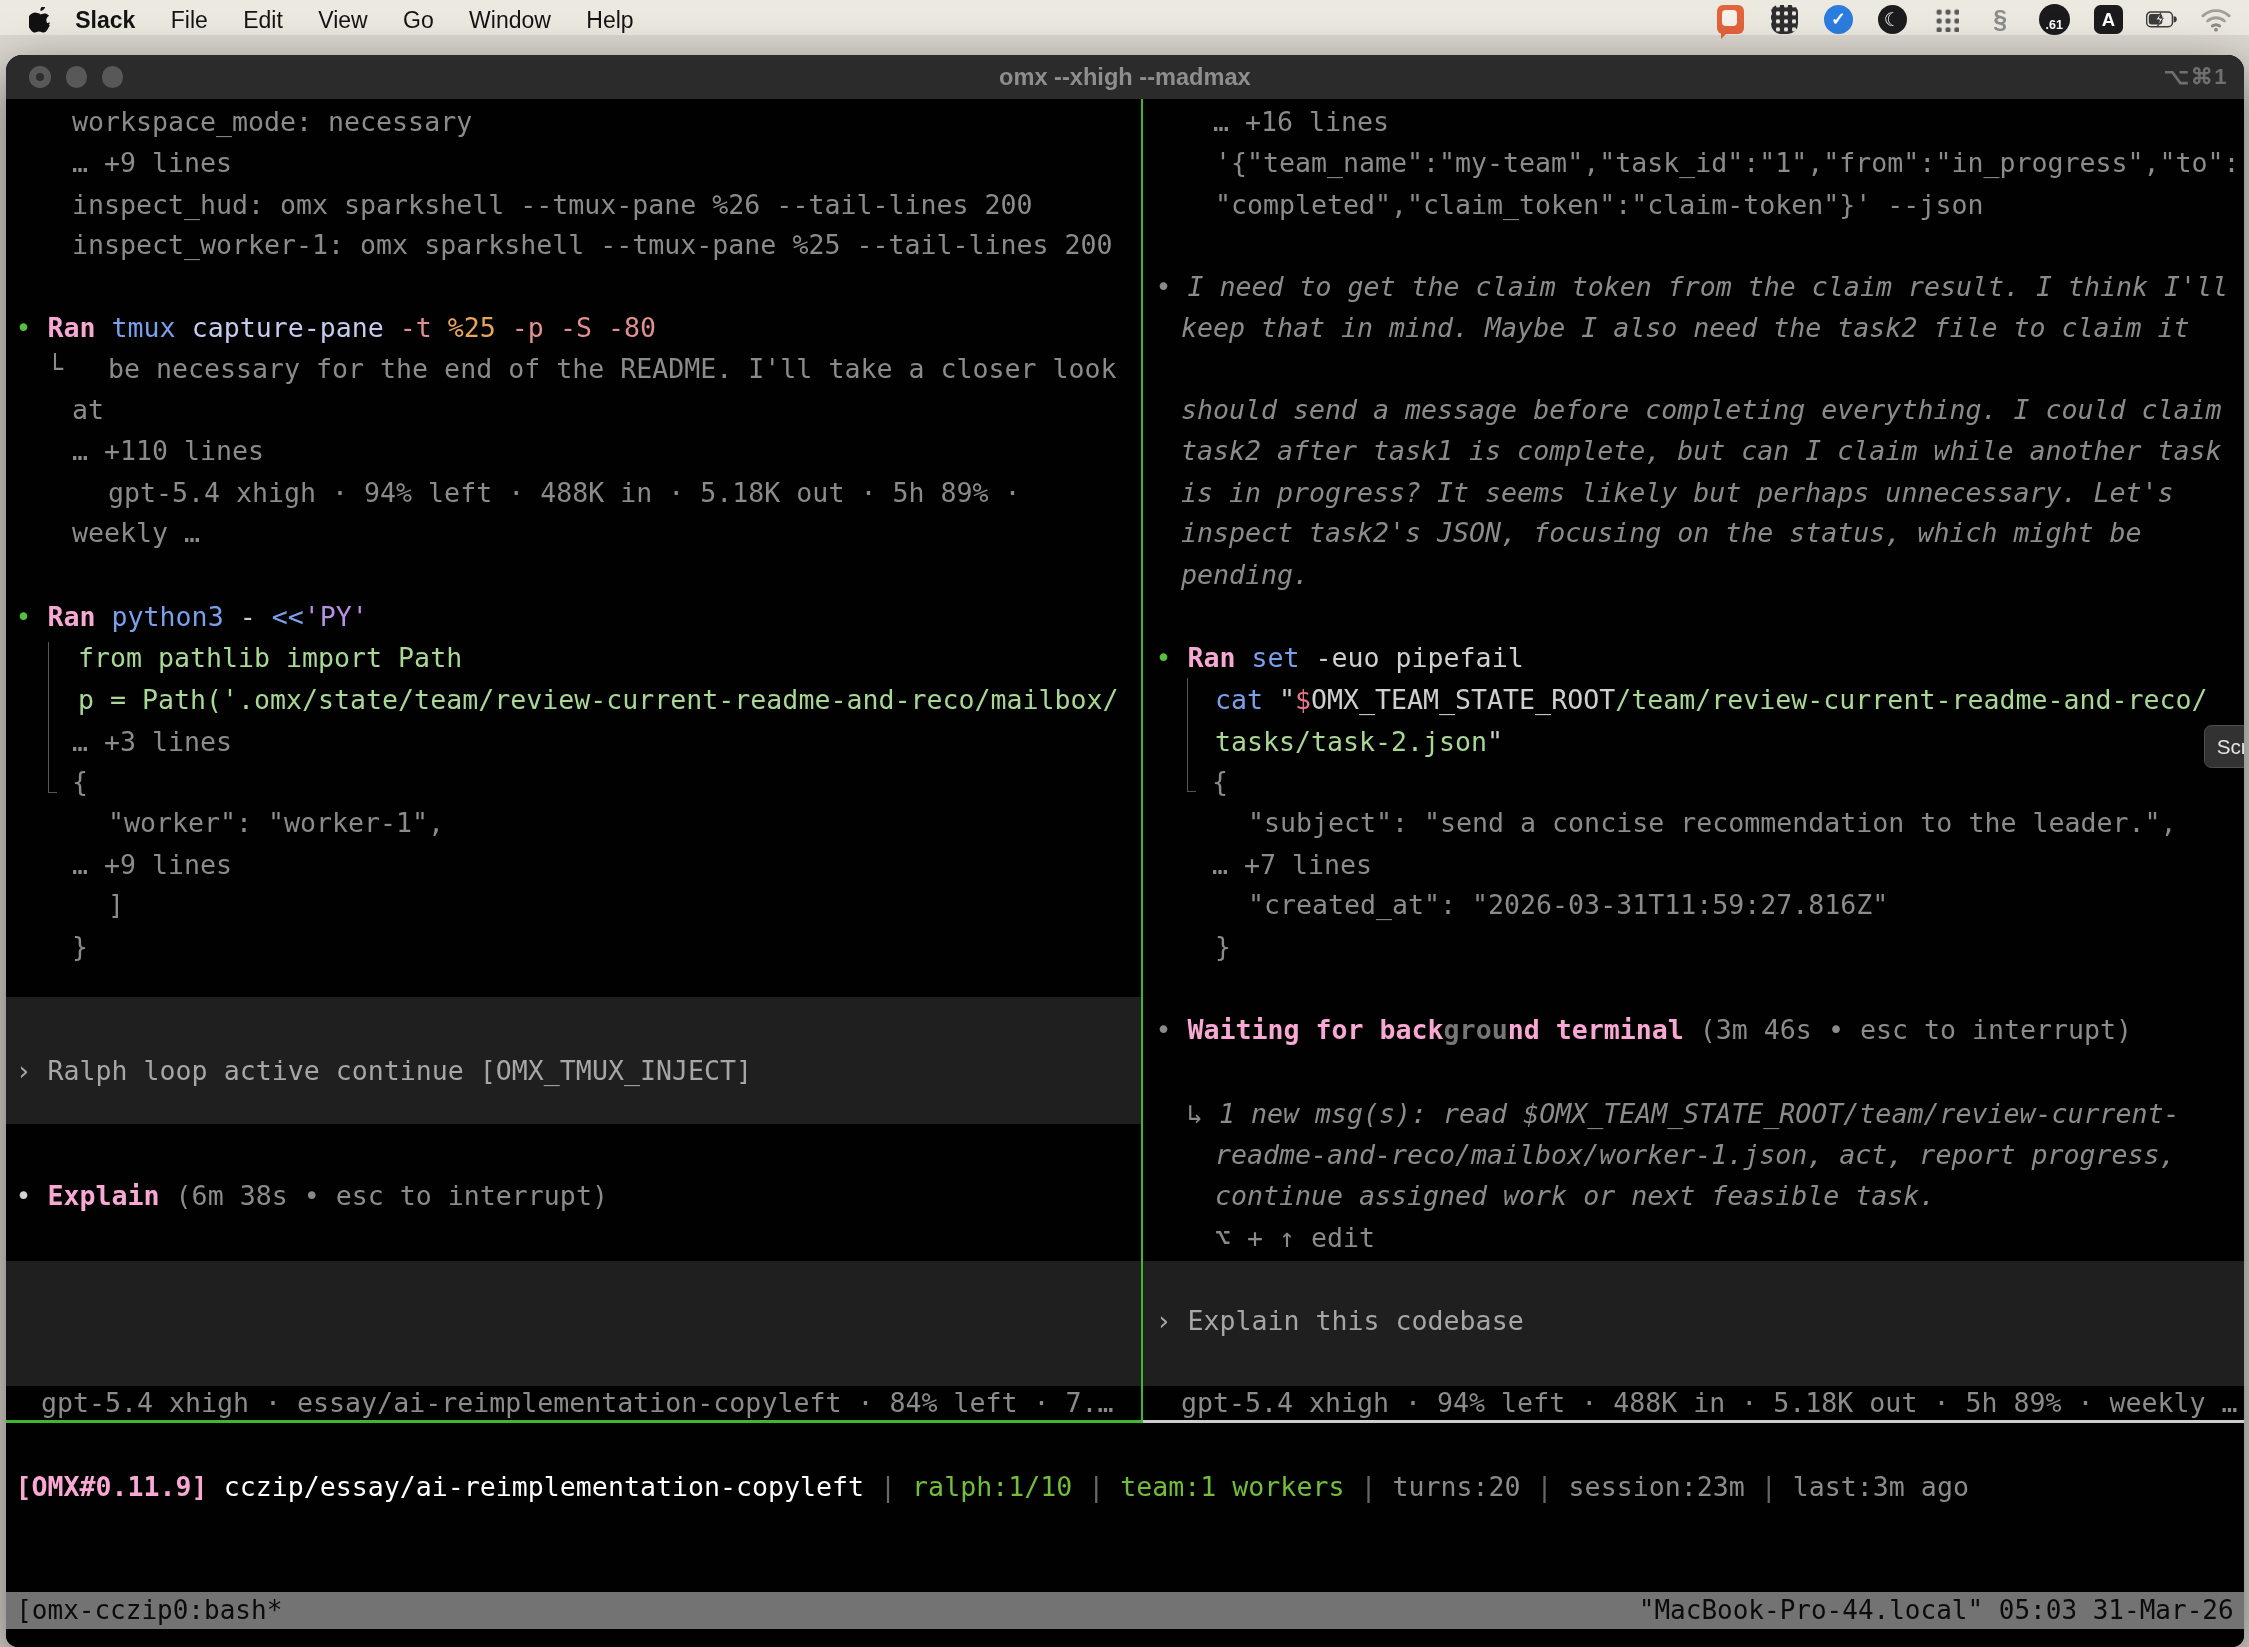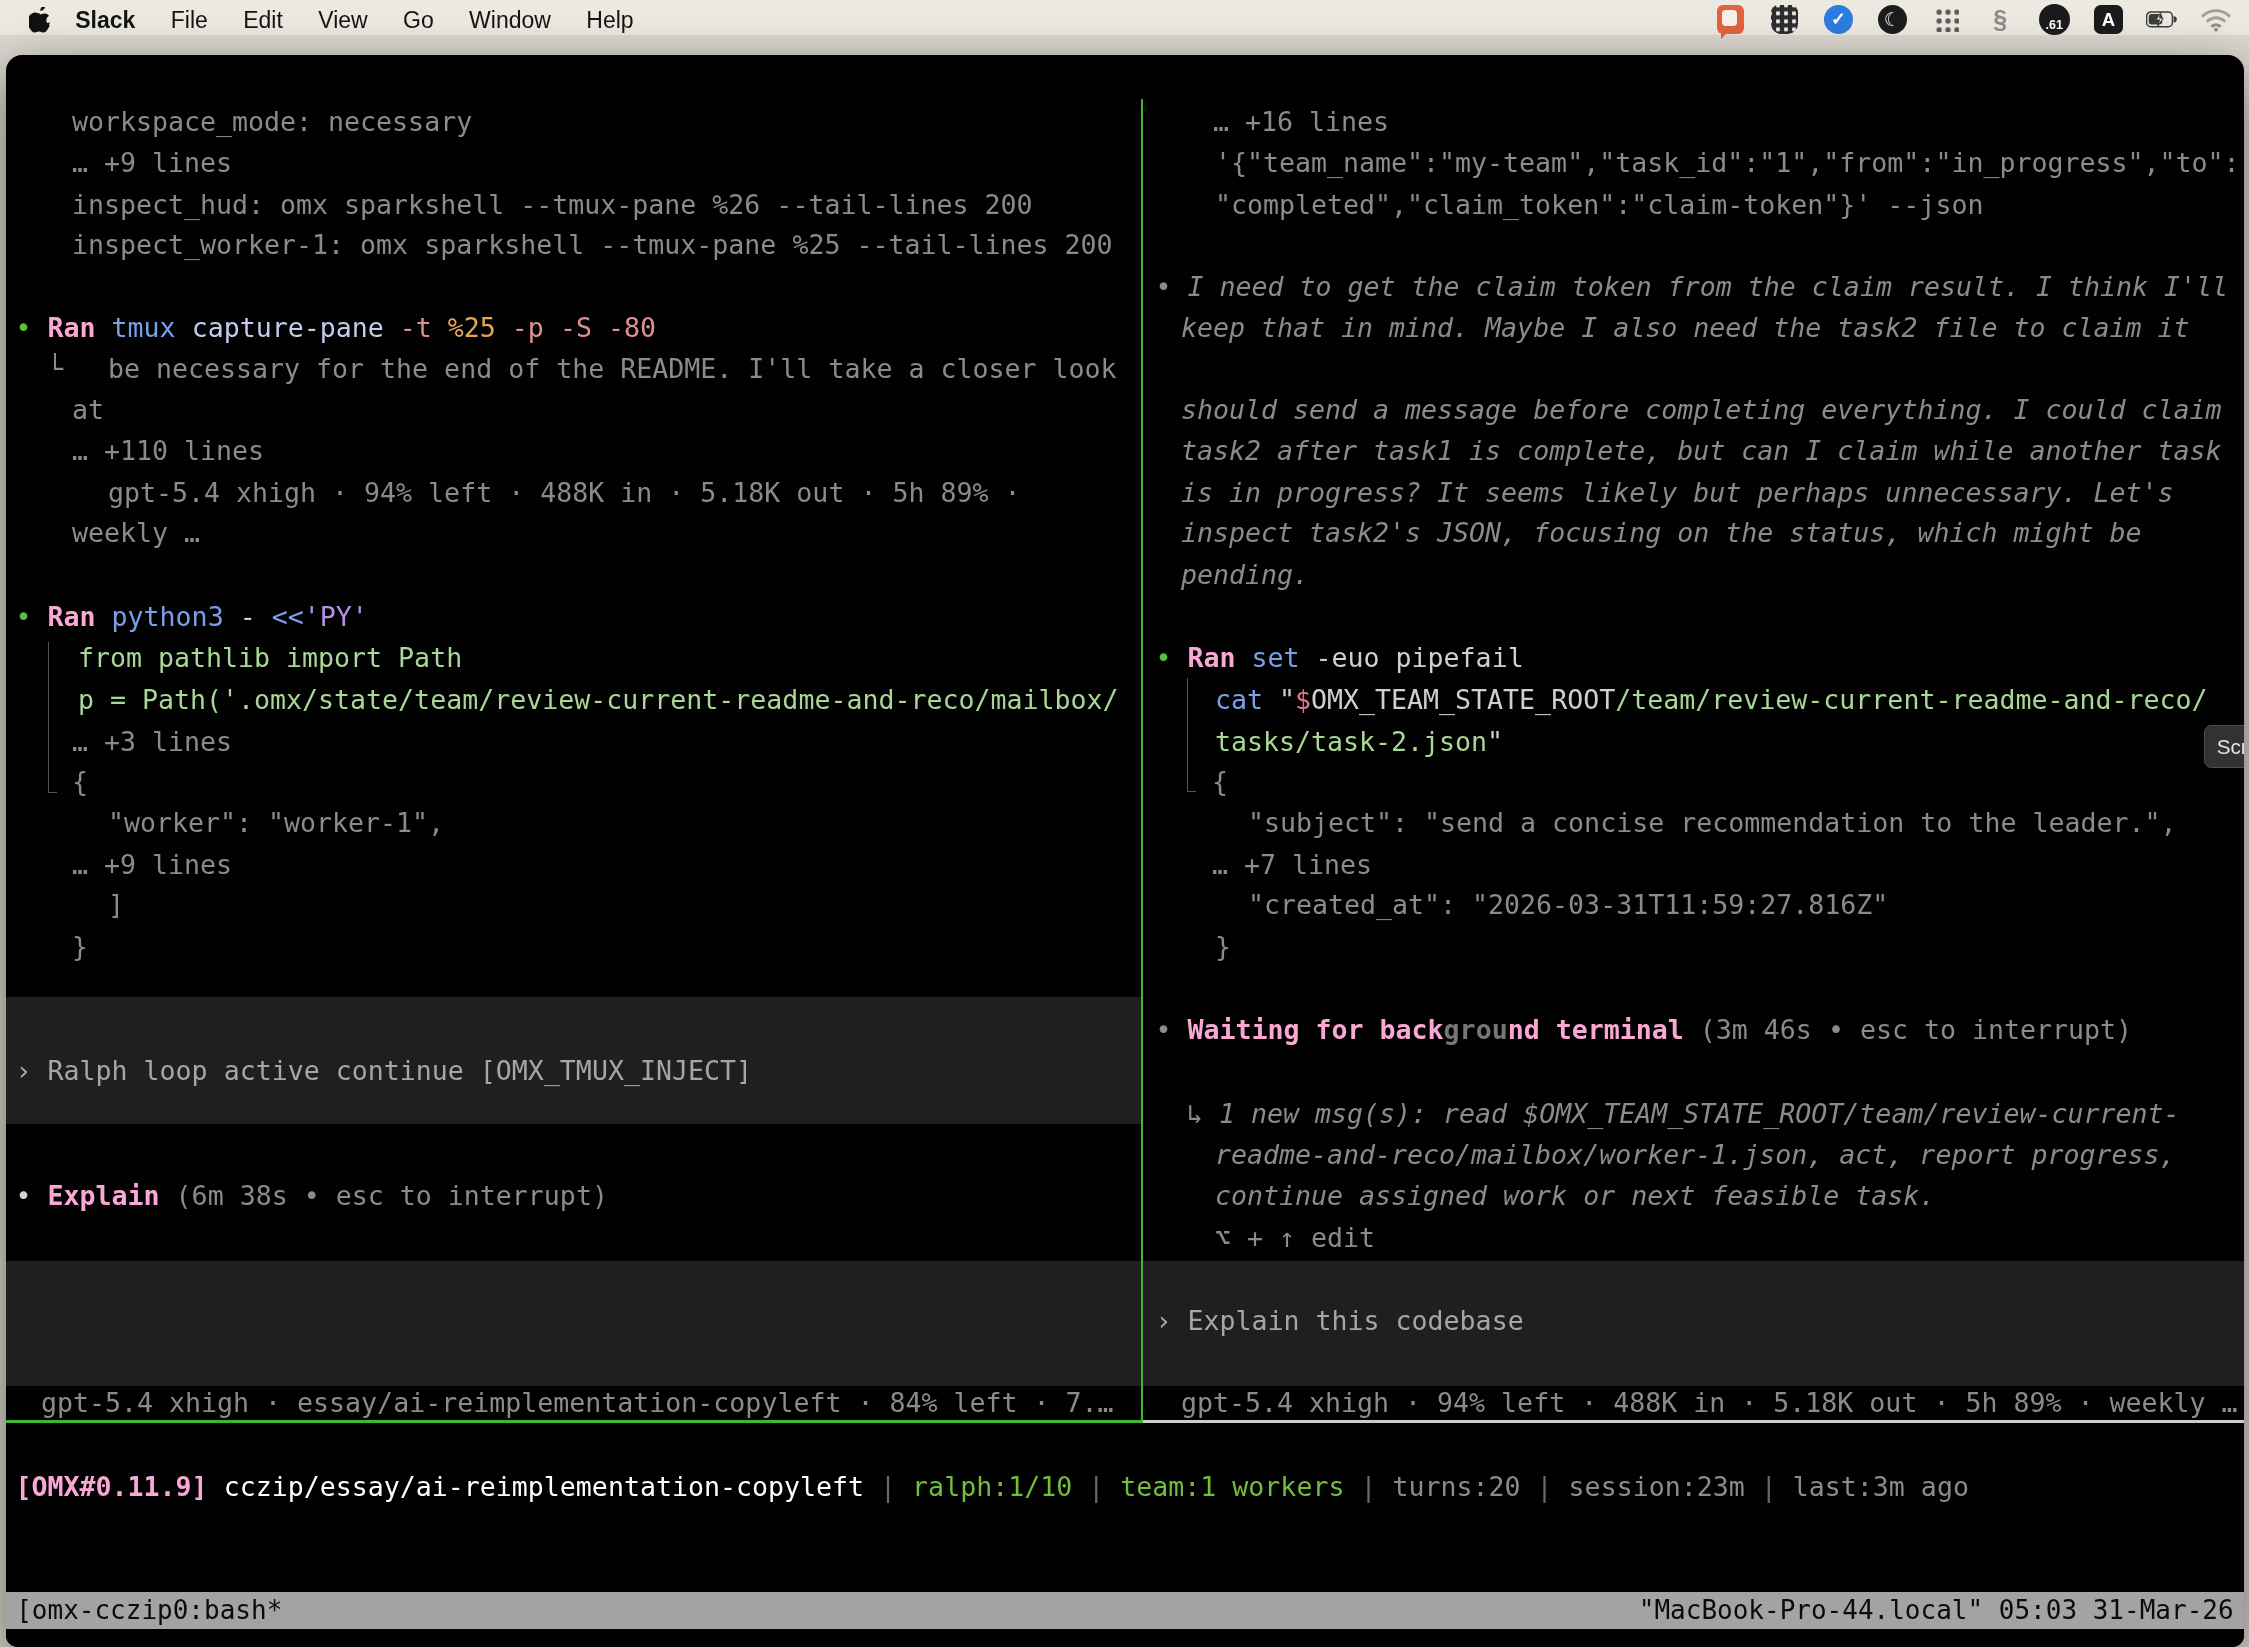--- a/index.html
+++ b/index.html
@@ -82,21 +82,21 @@
   .s-pk{color:#e4758c;}
   .s-it{color:#8b8b8b;font-style:italic;}
   .s-bu{color:#57c13e;}
   .s-bw{color:#d2d2d2;}
   .s-cy{color:#ffffff;}
   .s-grn2{color:#72bd3a;}
   .s-sep{color:#686868;}
   .s-cur{color:#9a9a9a;border:1.5px solid #c9c9c9;padding:0 1.5px 1.5px 2.2px;margin-right:1.5px;}
 
   
-  .tmuxbar{position:absolute;left:0;top:1493px;width:2238px;height:37px;background:#a3a3a3;
+  .tmuxbar{position:absolute;left:0;top:1493px;width:2238px;height:37px;background:#737373;
            color:#0b0b0b;font-family:"DejaVu Sans Mono",monospace;font-size:26px;line-height:37px;
            display:flex;justify-content:space-between;padding:0 10.3px;box-sizing:border-box;white-space:pre;}
 </style>
 </head>
 <body>
 
 <div class="menubar">
   <div class="mb-left">
     <div class="apple">
       <svg width="22" height="26.6" viewBox="0 0 30 36">
@@ -148,20 +148,29 @@
         <path d="M4 12 a26 26 0 0 1 36 0" fill="none" stroke="#a2a09a" stroke-width="4" stroke-linecap="round"></path>
         <path d="M10.5 19 a17 17 0 0 1 23 0" fill="none" stroke="#a2a09a" stroke-width="4" stroke-linecap="round"></path>
         <path d="M17 26 a8.5 8.5 0 0 1 10 0" fill="none" stroke="#8d8b85" stroke-width="4" stroke-linecap="round"></path>
         <circle cx="22" cy="31" r="2.6" fill="#8d8b85"></circle>
       </svg>
     </div>
   </div>
 </div>
 
 <div class="window">
+  <div class="titlebar">
+    <div class="lights">
+      <div class="light close"></div>
+      <div class="light"></div>
+      <div class="light"></div>
+    </div>
+    <div class="wtitle">omx --xhigh --madmax</div>
+    <div class="wshort">⌥⌘1</div>
+  </div>
 
   <div class="term">
 
     <div class="pane" id="pane-left">
       <div class="band" style="top:898px;height:127px;"></div>
       <div class="band" style="top:1162px;height:125px;"></div>
       <div class="vline" style="left:42px;top:543px;height:151px;"></div>
     <div class="term-line" style="left: 66px; top: 1.5px;"><span class="s-g">workspace_mode: necessary</span></div>
         <div class="term-line" style="left: 66px; top: 43px;"><span class="s-g">… +9 lines</span></div>
         <div class="term-line" style="left: 66px; top: 85px;"><span class="s-g">inspect_hud: omx sparkshell --tmux-pane %26 --tail-lines 200</span></div>

